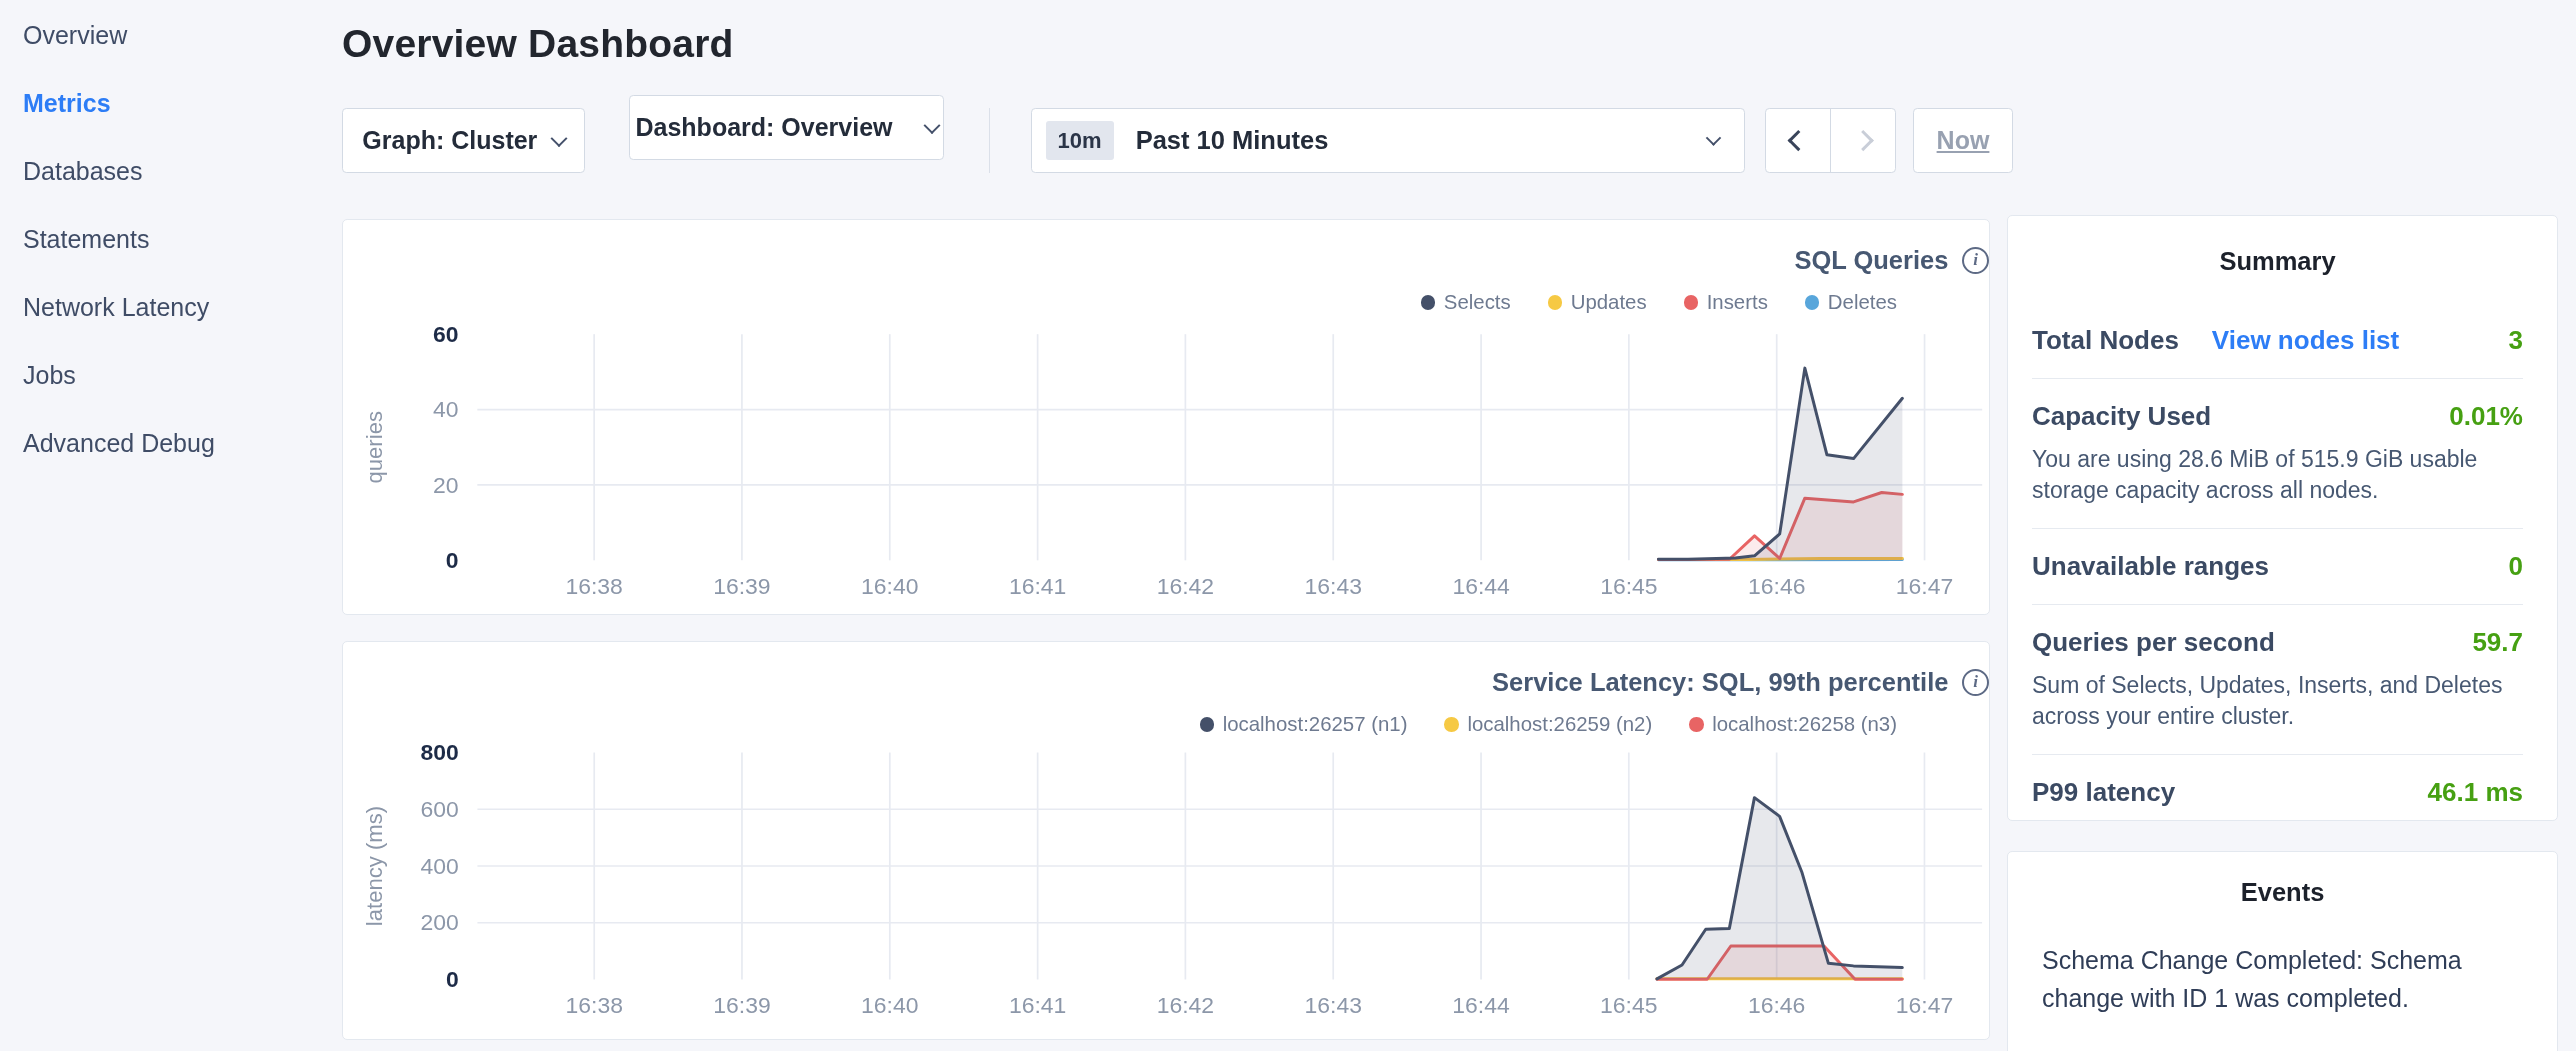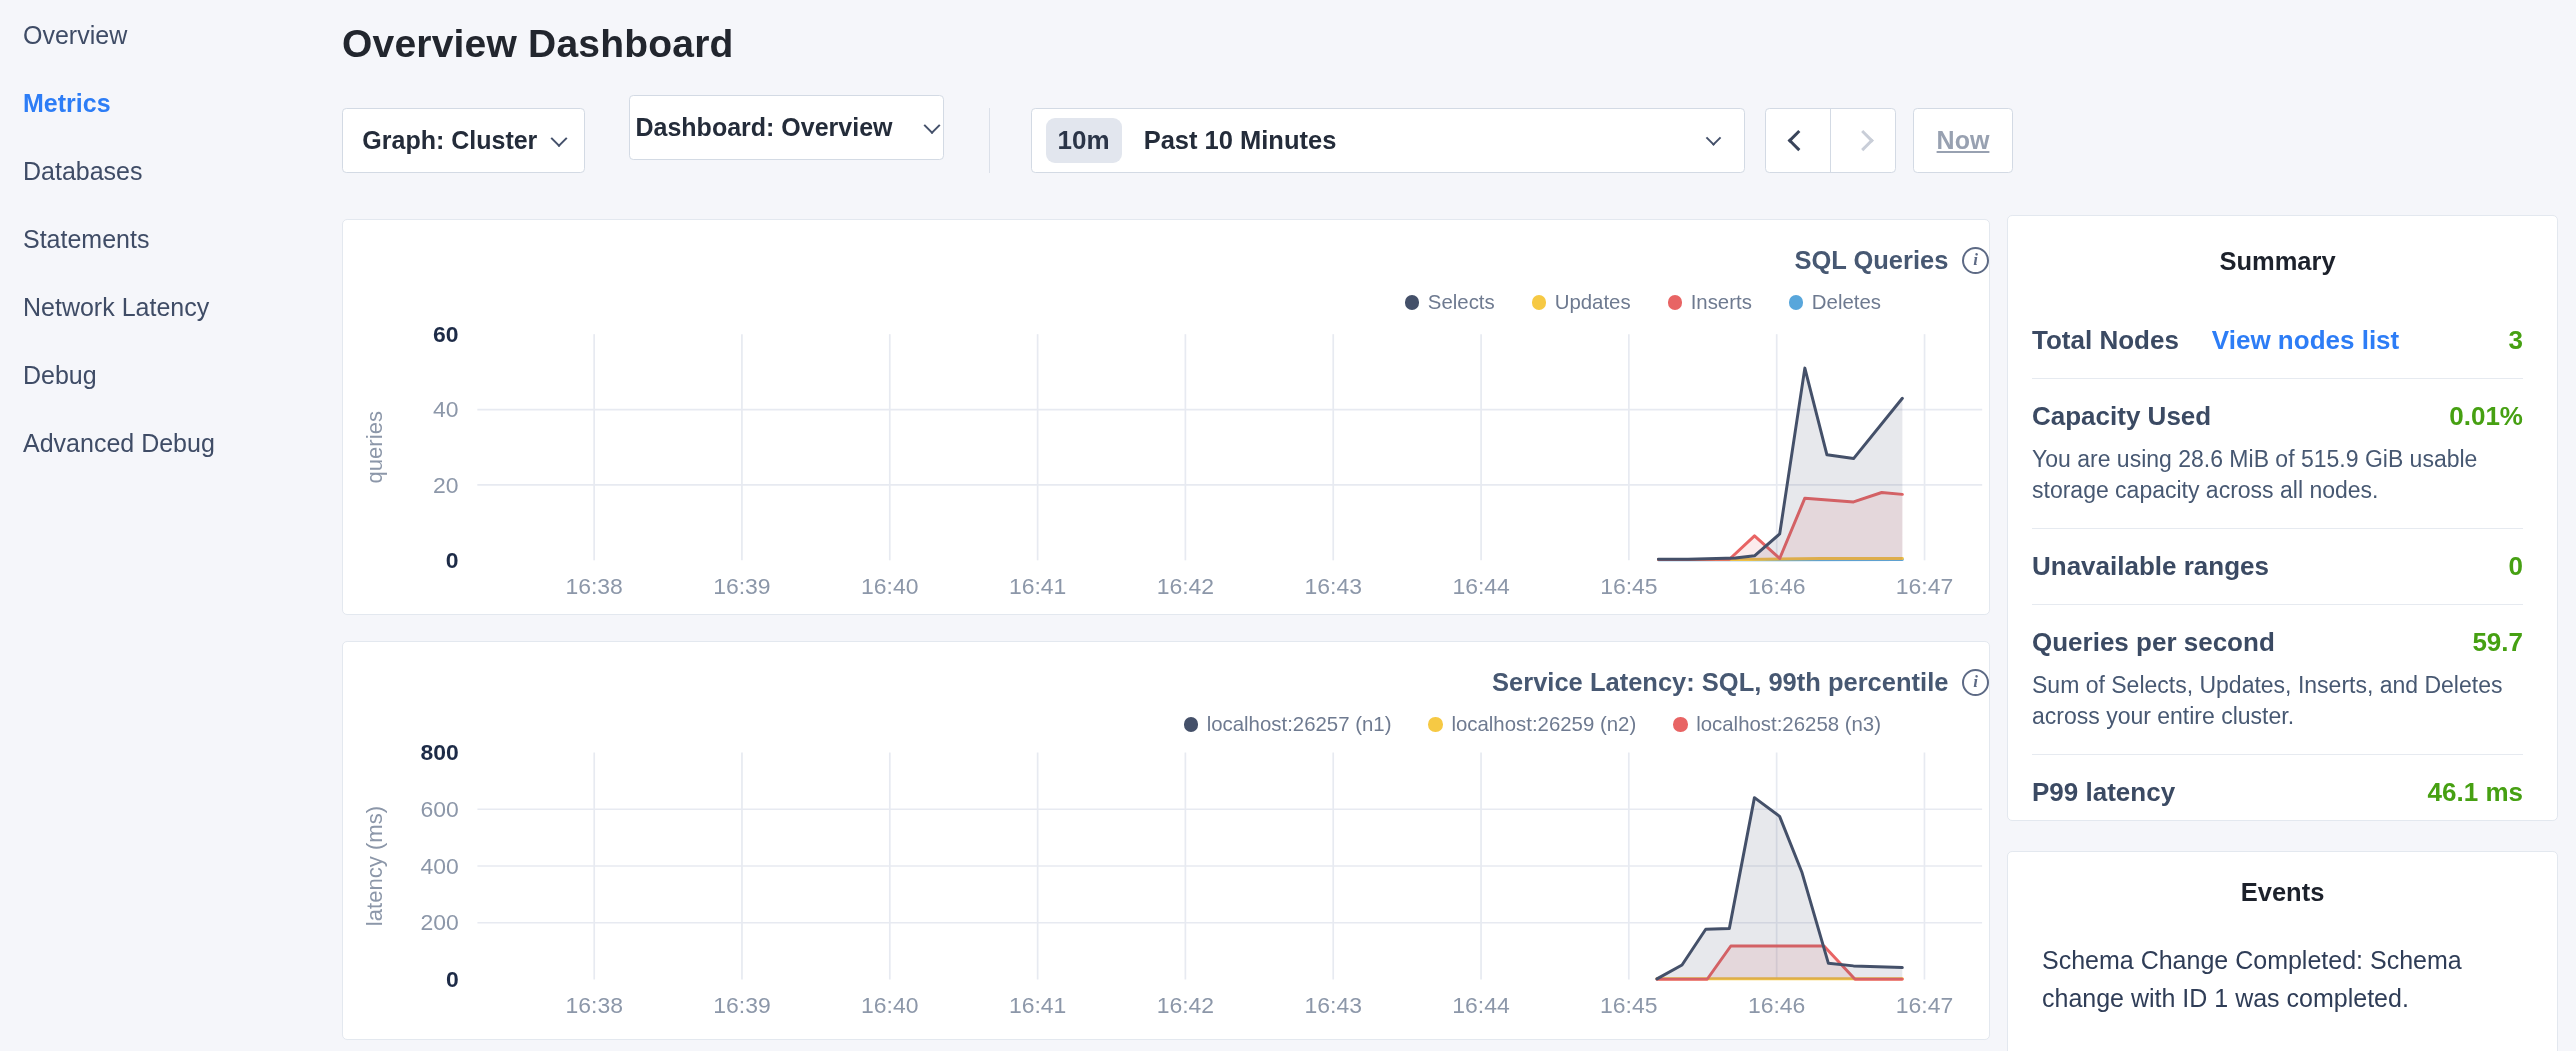--- a/index.html
+++ b/index.html
@@ -14,36 +14,36 @@
   .side-item.active { color:#2d7df6; font-weight:700; }
   
   .page-title { position:absolute; left:342px; top:22px; font-size:39px; font-weight:600; color:#22262e; letter-spacing:0.2px; }
   .btn { background:#fff; border:0.9px solid #d3dae4; border-radius:4.3px; display:flex; align-items:center; justify-content:center; cursor:pointer; }
   .dd1 { position:absolute; left:342px; top:108px; width:243px; height:65px; gap:15.3px; }
   .dd2 { position:absolute; left:629px; top:95px; width:315px; height:65px; gap:33px; }
   .dd-label { font-size:25px; font-weight:700; color:#242c3a; }
   .chev-down { width:12px; height:12px; border-right:2.6px solid #44506a; border-bottom:2.6px solid #44506a; transform:rotate(45deg) translate(-1.7px,-1.7px); }
   .tb-divider { position:absolute; left:989px; top:108px; width:0.9px; height:65px; background:#dbe0e9; }
   .timebox { position:absolute; left:1031px; top:108px; width:714px; height:65px; justify-content:flex-start; padding:0 25.5px 0 13.6px; gap:22px; }
-  .time-badge { background:#e2e6ee; border-radius:9px; padding:6.8px 12px; font-size:26px; font-weight:700; color:#2b3548; }
+  .time-badge { background:#e2e6ee; border-radius:3px; padding:6.8px 12px; font-size:22px; font-weight:700; color:#2b3548; }
   .time-label { font-size:25.5px; font-weight:700; color:#242c3a; }
   .timebox .chev-down { margin-left:auto; width:11px; height:11px; border-width:2.1px; }
   .arrows { position:absolute; left:1765px; top:108px; width:131px; height:65px; display:flex; background:#fff; border:0.9px solid #d3dae4; border-radius:4.3px; overflow:hidden; }
   .arrow-btn { flex:1; display:flex; align-items:center; justify-content:center; cursor:pointer; }
   .arrow-btn + .arrow-btn { border-left:0.9px solid #d3dae4; }
   .chev-left { width:14.5px; height:14.5px; border-left:3px solid #39445a; border-bottom:3px solid #39445a; transform:rotate(45deg); }
   .chev-right { width:14.5px; height:14.5px; border-right:3px solid #c9ced8; border-top:3px solid #c9ced8; transform:rotate(45deg); }
   .now-btn { position:absolute; left:1913px; top:108px; width:100px; height:65px; font-size:25px; font-weight:700; color:#98a1b1;text-decoration:underline; }
   
   .panel { position:absolute; background:#fff; border:0.9px solid #e3e8ef; border-radius:5.1px; }
   .chart-panel-1 { left:342px; top:219px; width:1648px; height:396px; }
   .chart-panel-2 { left:342px; top:641px; width:1648px; height:399px; }
   .chart-title { position:absolute; left:0; right:0; top:25.5px; display:flex; align-items:center; justify-content:flex-end; gap:13.6px; font-size:25.5px; font-weight:700; color:#475872; }
   .info-icon { width:27px; height:27px; border:2.1px solid #5d6a85; border-radius:50%; display:inline-flex; align-items:center; justify-content:center; font-size:17px; font-style:italic; font-weight:700; color:#5d6a85; font-family:"Liberation Serif",serif; }
-  .legend { position:absolute; right:108px; top:71px; display:flex; gap:37px; }
+  .legend { position:absolute; right:92px; top:71px; display:flex; gap:37px; }
   .lgi { display:flex; align-items:center; gap:8.5px; font-size:20.4px; color:#6e7a90; cursor:pointer; }
   .dot { width:14.5px; height:14.5px; border-radius:50%; display:inline-block; }
   .chart-svg { position:absolute; left:0; top:0; }
   .xt { fill:#8c97a9; font-size:27px; text-anchor:middle; font-weight:500; }
   .yt { fill:#8c97a9; font-size:27px; font-weight:500; }
   .yt.strong { fill:#1d2b47; font-weight:700; }
   .yl { fill:#8c97a9; font-size:26px; }
   
   .summary-panel { left:2007px; top:215px; width:551px; height:606px; padding:31px 34px 0 24px; }
   .events-panel { left:2007px; top:851px; width:551px; height:221px; padding:25.5px 34px 0 34px; }
@@ -60,21 +60,21 @@
 </style>
 </head>
 <body>
 
 <nav class="sidebar">
   <div class="side-item">Overview</div>
   <div class="side-item active">Metrics</div>
   <div class="side-item">Databases</div>
   <div class="side-item">Statements</div>
   <div class="side-item">Network Latency</div>
-  <div class="side-item">Debug</div>
+  <div class="side-item">Jobs</div>
   <div class="side-item">Advanced Debug</div>
 </nav>
 
 <h1 class="page-title">Overview Dashboard</h1>
 
 <div class="btn dd1">
   <span class="dd-label">Graph: Cluster</span>
   <span class="chev-down"></span>
 </div>
 <div class="btn dd2">

